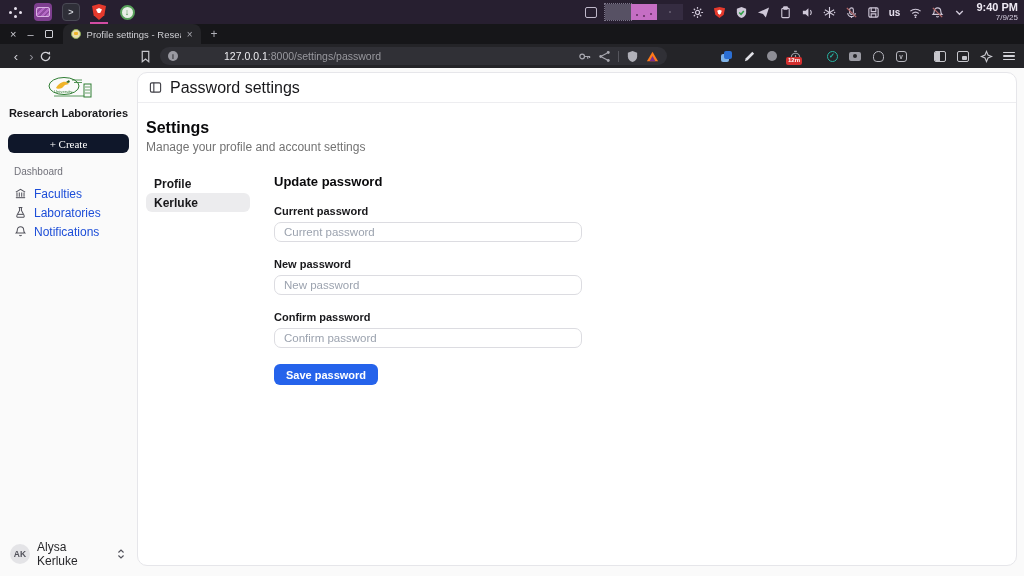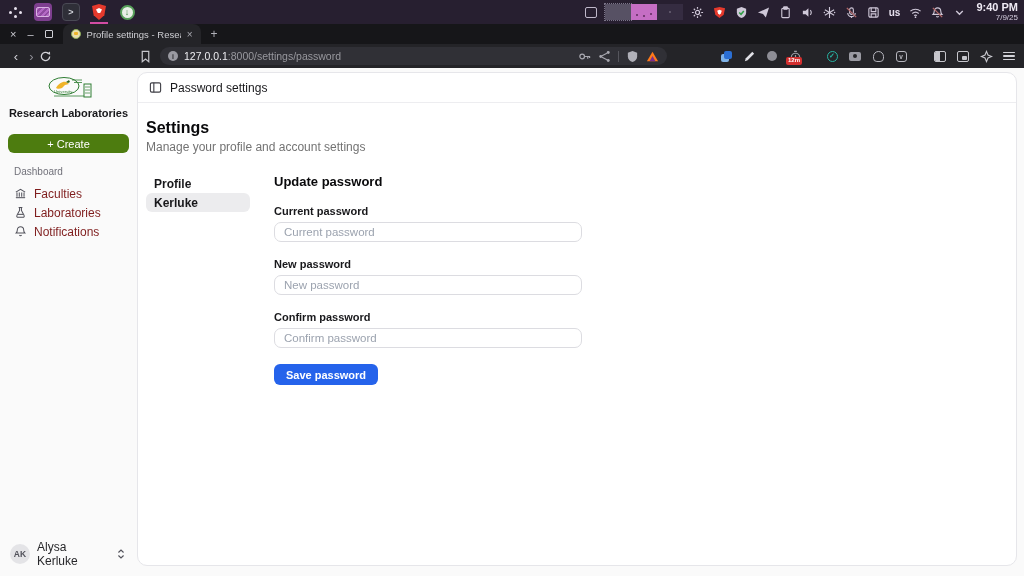--- a/index.html
+++ b/index.html
@@ -61,21 +61,21 @@
     display:flex; align-items:center; padding:0 8px; color:#c6c6cc; }
   .nav-btn { font-size:13px; width:18px; text-align:center; color:#d2d2d8; }
   .nav-btn.dim { color:#8e8e96; }
   .tool-svg { width:13px; height:13px; display:block; }
   .bookmark-wrap { margin-left:84px; margin-right:8px; }
   .urlbar { display:flex; align-items:center; height:18px; width:580px; background:#303036; border-radius:9px;
     padding:0 8px; gap:6px; }
   .info-dot { width:10px; height:10px; border-radius:50%; background:#9a9aa2; color:#2c2c30; font-size:7px; font-weight:bold;
     display:flex; align-items:center; justify-content:center; flex:none; }
   .url-text { font-size:10.5px; flex:1; white-space:nowrap; overflow:hidden; }
-  .url-host { color:#ececf0; }
+  .url-host { color:#ececf0;margin-left:40px; }
   .url-path { color:#98989e; }
   .url-icons { display:flex; align-items:center; gap:7px; }
   .vsep { width:1px; height:11px; background:#55555c; }
   .ext-area { display:flex; align-items:center; gap:9px; margin-left:52px; }
   .ext { position:relative; width:14px; height:14px; display:flex; align-items:center; justify-content:center; }
   .ext-pages { width:11px; height:11px; position:relative; }
   .ext-pages i { position:absolute; width:8px; height:8px; border-radius:2px; }
   .ext-pages i:first-child { left:0; top:3px; background:#7fb3e8; }
   .ext-pages i:last-child { left:3px; top:0; background:#2b6fd4; }
   .ext-circle { width:10px; height:10px; border-radius:50%; background:#8e8e96; }
@@ -94,37 +94,37 @@
   .pip-ic:after { content:""; position:absolute; right:1px; bottom:1px; width:5px; height:4px; background:#c6c6cc; border-radius:1px; }
   .menu-ic { width:12px; display:flex; flex-direction:column; gap:2px; }
   .menu-ic i { display:block; height:1.6px; background:#d2d2d8; border-radius:1px; }
 
   
   .page { position:absolute; top:68px; left:0; width:1024px; height:508px; background:#fafafa; display:flex; }
 
   .sidebar { width:137px; height:100%; position:relative; padding-top:8px; flex:none; }
   .brand-logo { display:flex; justify-content:center; }
   .brand-name { margin-top:4px; text-align:center; font-size:11px; font-weight:bold; color:#18181b; }
-  .create-btn { display:block; margin:15px 8px 0; width:121px; height:19px; background:#4d7c0f; border:none; border-radius:6px;
-    color:#fff; font-size:11px; font-family:Liberation Sans, sans-serif; cursor:pointer; }
+  .create-btn { display:block; margin:15px 8px 0; width:121px; height:19px; background:#0f172a; border:none; border-radius:6px;
+    color:#fff; font-size:11px; font-family:Liberation Serif, serif; cursor:pointer; }
   .side-section { margin:13px 0 0 14px; font-size:10px; color:#71717a; }
   .side-nav { margin-top:7px; display:flex; flex-direction:column; }
   .side-item { display:flex; align-items:center; gap:7px; height:19px; padding:0 8px; margin:0 6px; border-radius:6px;
-    font-size:12px; color:#7f1d1d; cursor:pointer; }
+    font-size:12px; color:#1d4ed8; cursor:pointer; }
   .side-item svg { width:13px; height:13px; flex:none; }
   .side-footer { position:absolute; left:0; bottom:8px; width:100%; display:flex; align-items:center; gap:7px; padding:0 10px; }
   .avatar { width:20px; height:20px; border-radius:50%; background:#e4e4e7; color:#52525b; font-size:8.5px; font-weight:bold;
     display:flex; align-items:center; justify-content:center; flex:none; }
   .user-name { font-size:12px; color:#27272a; flex:1; }
   .side-footer svg { width:12px; height:12px; }
 
   .card { flex:1; margin:4px 7px 10px 0; background:#fff; border:1px solid #e6e6ea; border-radius:10px; overflow:hidden; }
   .card-header { height:30px; display:flex; align-items:center; gap:8px; padding-left:11px; border-bottom:1px solid #ededf0; }
   .card-header svg { width:13px; height:13px; }
-  .breadcrumb { font-size:12px; font-weight:500; color:#18181b; }
+  .breadcrumb { font-size:16px; font-weight:500; color:#18181b; }
   .card-body { padding:16px 0 0 8px; }
   .page-title { font-size:16px; font-weight:bold; color:#09090b; }
   .page-subtitle { margin-top:3px; font-size:12px; color:#737373; }
   .columns { display:flex; margin-top:20px; }
   .tabs-col { width:104px; margin-right:24px; flex:none; display:flex; flex-direction:column;font-weight:bold; }
   .tab-item { height:19px; display:flex; align-items:center; padding:0 8px; font-size:12px; color:#18181b; border-radius:6px; cursor:pointer; }
   .tab-item.active { background:#ececee; }
   .form-col { width:308px; }
   .form-title { font-size:13px; font-weight:bold; color:#09090b; }
   .form-desc { margin-top:4px; font-size:11.5px; color:#71717a; }

